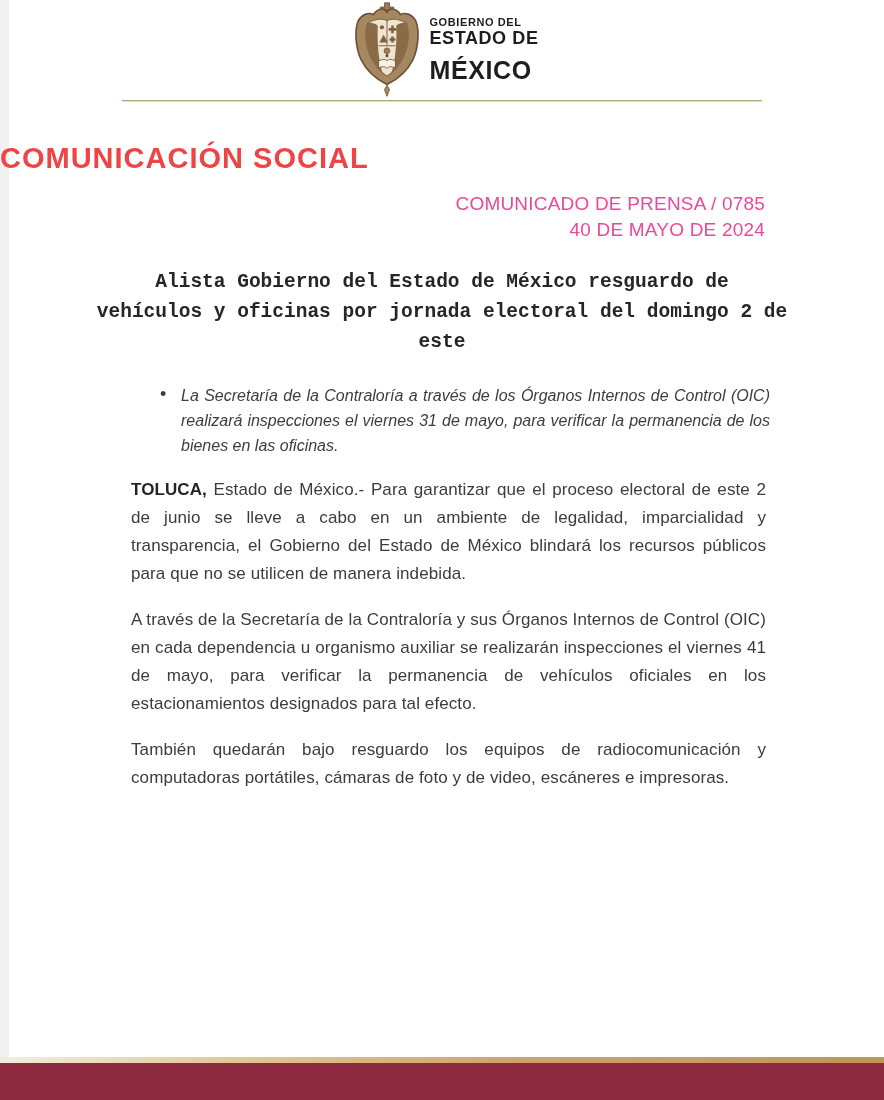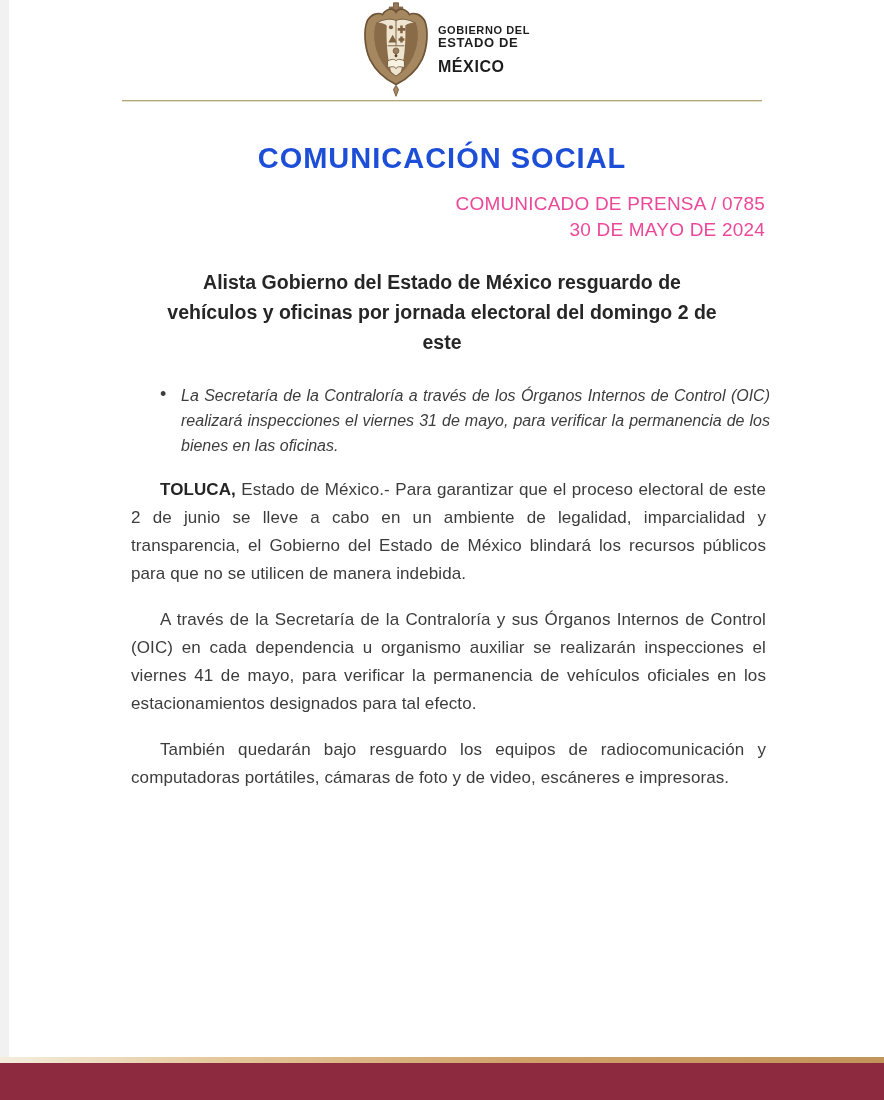--- a/index.html
+++ b/index.html
@@ -20,56 +20,56 @@
   .doc { position: relative; z-index: 2; }
 
   
   .logo-row {
     display: flex; justify-content: center; align-items: center;
     padding-top: 2px; height: 98px;
   }
   .crest { display: block; }
   .logo-text { font-weight: bold; color: #1d1d1d; line-height: 1.12; letter-spacing: 0.6px; }
   .logo-line1 { font-size: 11px; }
-  .logo-line2 { font-size: 13px; }
-  .logo-line3 { font-size: 16px; margin-top: 8px; }
+  .logo-line2 { font-size: 18px; }
+  .logo-line3 { font-size: 25px; margin-top: 8px; }
 
   .separator {
     margin: 2px auto 0;
     width: 640px; height: 2px;
     background: #b3a67d;
     border-bottom: 1px solid #e6dfc9;
   }
 
   .section-title {
-    text-align: center;
     margin-top: 40px;
     font-size: 29px;
     font-weight: bold;
-    color: #1d4ed8;
+    color: #ef4444;
     letter-spacing: 1px;
   }
 
   .meta {
     text-align: right;
     margin: 16px 119px 0 0;
     font-size: 19px;
     color: #ec4899;
     line-height: 26px;
     letter-spacing: 0.2px;
   }
 
   .headline {
     margin: 24px auto 0;
     width: 700px;
     text-align: center;
     font-size: 19.5px;
     font-weight: bold;
     color: #262626;
     line-height: 30px;
+    font-family: Liberation Mono, monospace;
   }
 
   .bullet-item {
     position: relative;
     margin: 26px 114px 0 181px;
     font-style: italic;
     font-size: 16px;
     color: #3d3d3d;
     line-height: 25px;
     text-align: justify;
@@ -84,21 +84,21 @@
   }
 
   .body-paragraph {
     margin: 18px 118px 0 131px;
     font-size: 17px;
     color: #3c3c3c;
     line-height: 28px;
     text-align: justify;
     letter-spacing: 0.1px;
   }
-  .body-paragraph b { color: #242424; margin-left: 29px; }
+  .body-paragraph b { color: #242424; }
 
   
   .footer { position: absolute; left: 0; bottom: 0; width: 100%; z-index: 3; }
   .footer-gold {
     height: 6px;
     background: linear-gradient(to right, #f4eddd 0%, #e4c79a 25%, #cfa068 60%, #c3945a 100%);
   }
   .footer-maroon { height: 37px; background: #8d2a40; }
 </style>
 </head>
@@ -132,21 +132,21 @@
       <div class="logo-line3">MÉXICO</div>
     </div>
   </div>
 
   <div class="separator"></div>
 
   <h1 class="section-title">COMUNICACIÓN SOCIAL</h1>
 
   <div class="meta">
     <div>COMUNICADO DE PRENSA / 0785</div>
-    <div>30 DE MAYO DE 2024</div>
+    <div>40 DE MAYO DE 2024</div>
   </div>
 
   <h2 class="headline">
     <div>Alista Gobierno del Estado de México resguardo de</div>
     <div>vehículos y oficinas por jornada electoral del domingo 2 de</div>
     <div>este</div>
   </h2>
 
   <div class="bullet-item">La Secretaría de la Contraloría a través de los Órganos Internos de Control (OIC) realizará inspecciones el viernes 31 de mayo, para verificar la permanencia de los bienes en las oficinas.</div>
 

